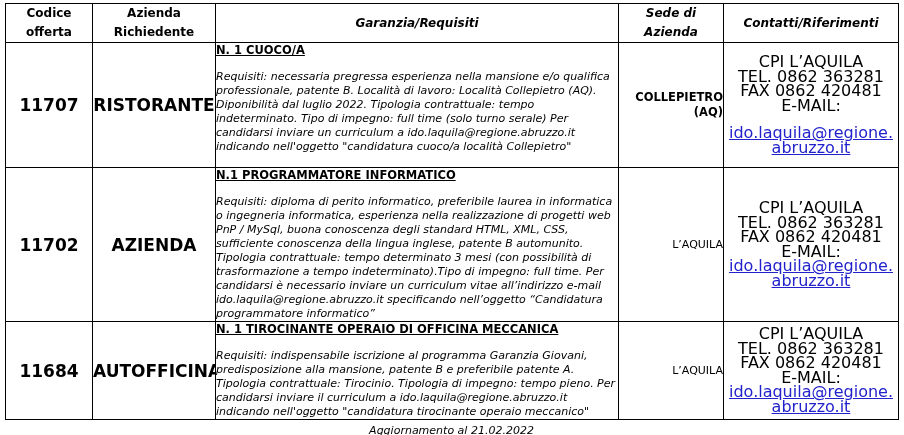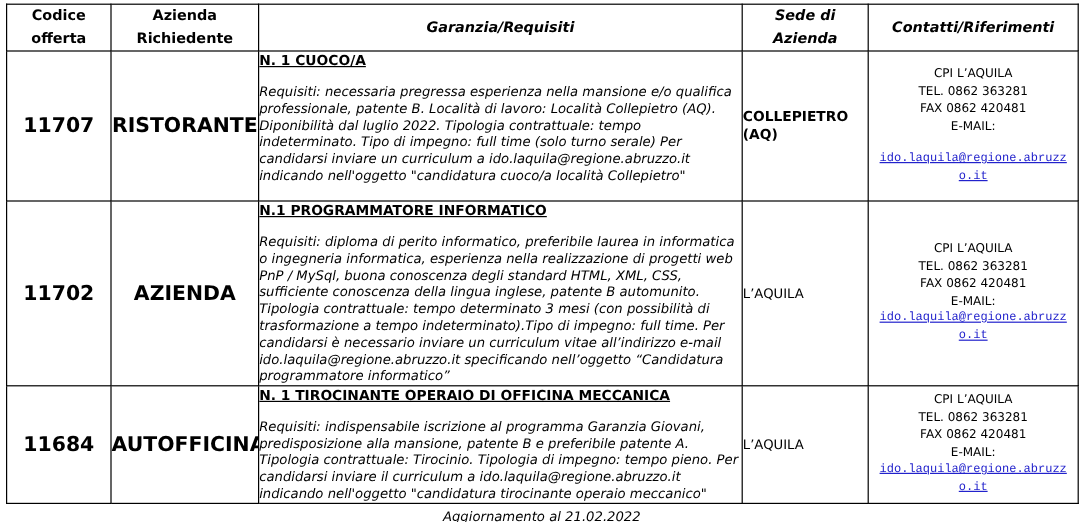--- a/index.html
+++ b/index.html
@@ -47,44 +47,43 @@
     line-height: 14px;
   }
   .qual-title {
     font-weight: bold;
     font-size: 11.5px;
     margin: 0 0 13px 0;
     text-decoration: underline;
   }
   .qual-text { margin: 0; font-style: italic; }
   .sede-cell {
-    text-align: left;
+    text-align: right;
     vertical-align: middle;
     font-size: 11px;
     line-height: 15px;
     white-space: pre-line;
   }
   .sede-bold { font-weight: bold; font-size: 11.5px; }
   .contact-cell {
     text-align: center;
     vertical-align: middle;
-    font-size: 10px;
+    font-size: 16px;
     line-height: 14.5px;
     padding: 2px 3px;
   }
   .email-wrap { display: block; }
   .email-gap { margin-top: 13px; }
   a.email-link {
     color: var(--link_color, #2222cc);
     text-decoration: underline;
     word-break: break-all;
     display: inline-block;
     max-width: 168px;
     cursor: pointer;
-    font-family: Liberation Mono, monospace;
   }
   .footer {
     width: 893px;
     margin: 4px 0 0 5px;
     text-align: center;
     font-style: italic;
     font-size: 11px;
   }
 </style>
 </head>

